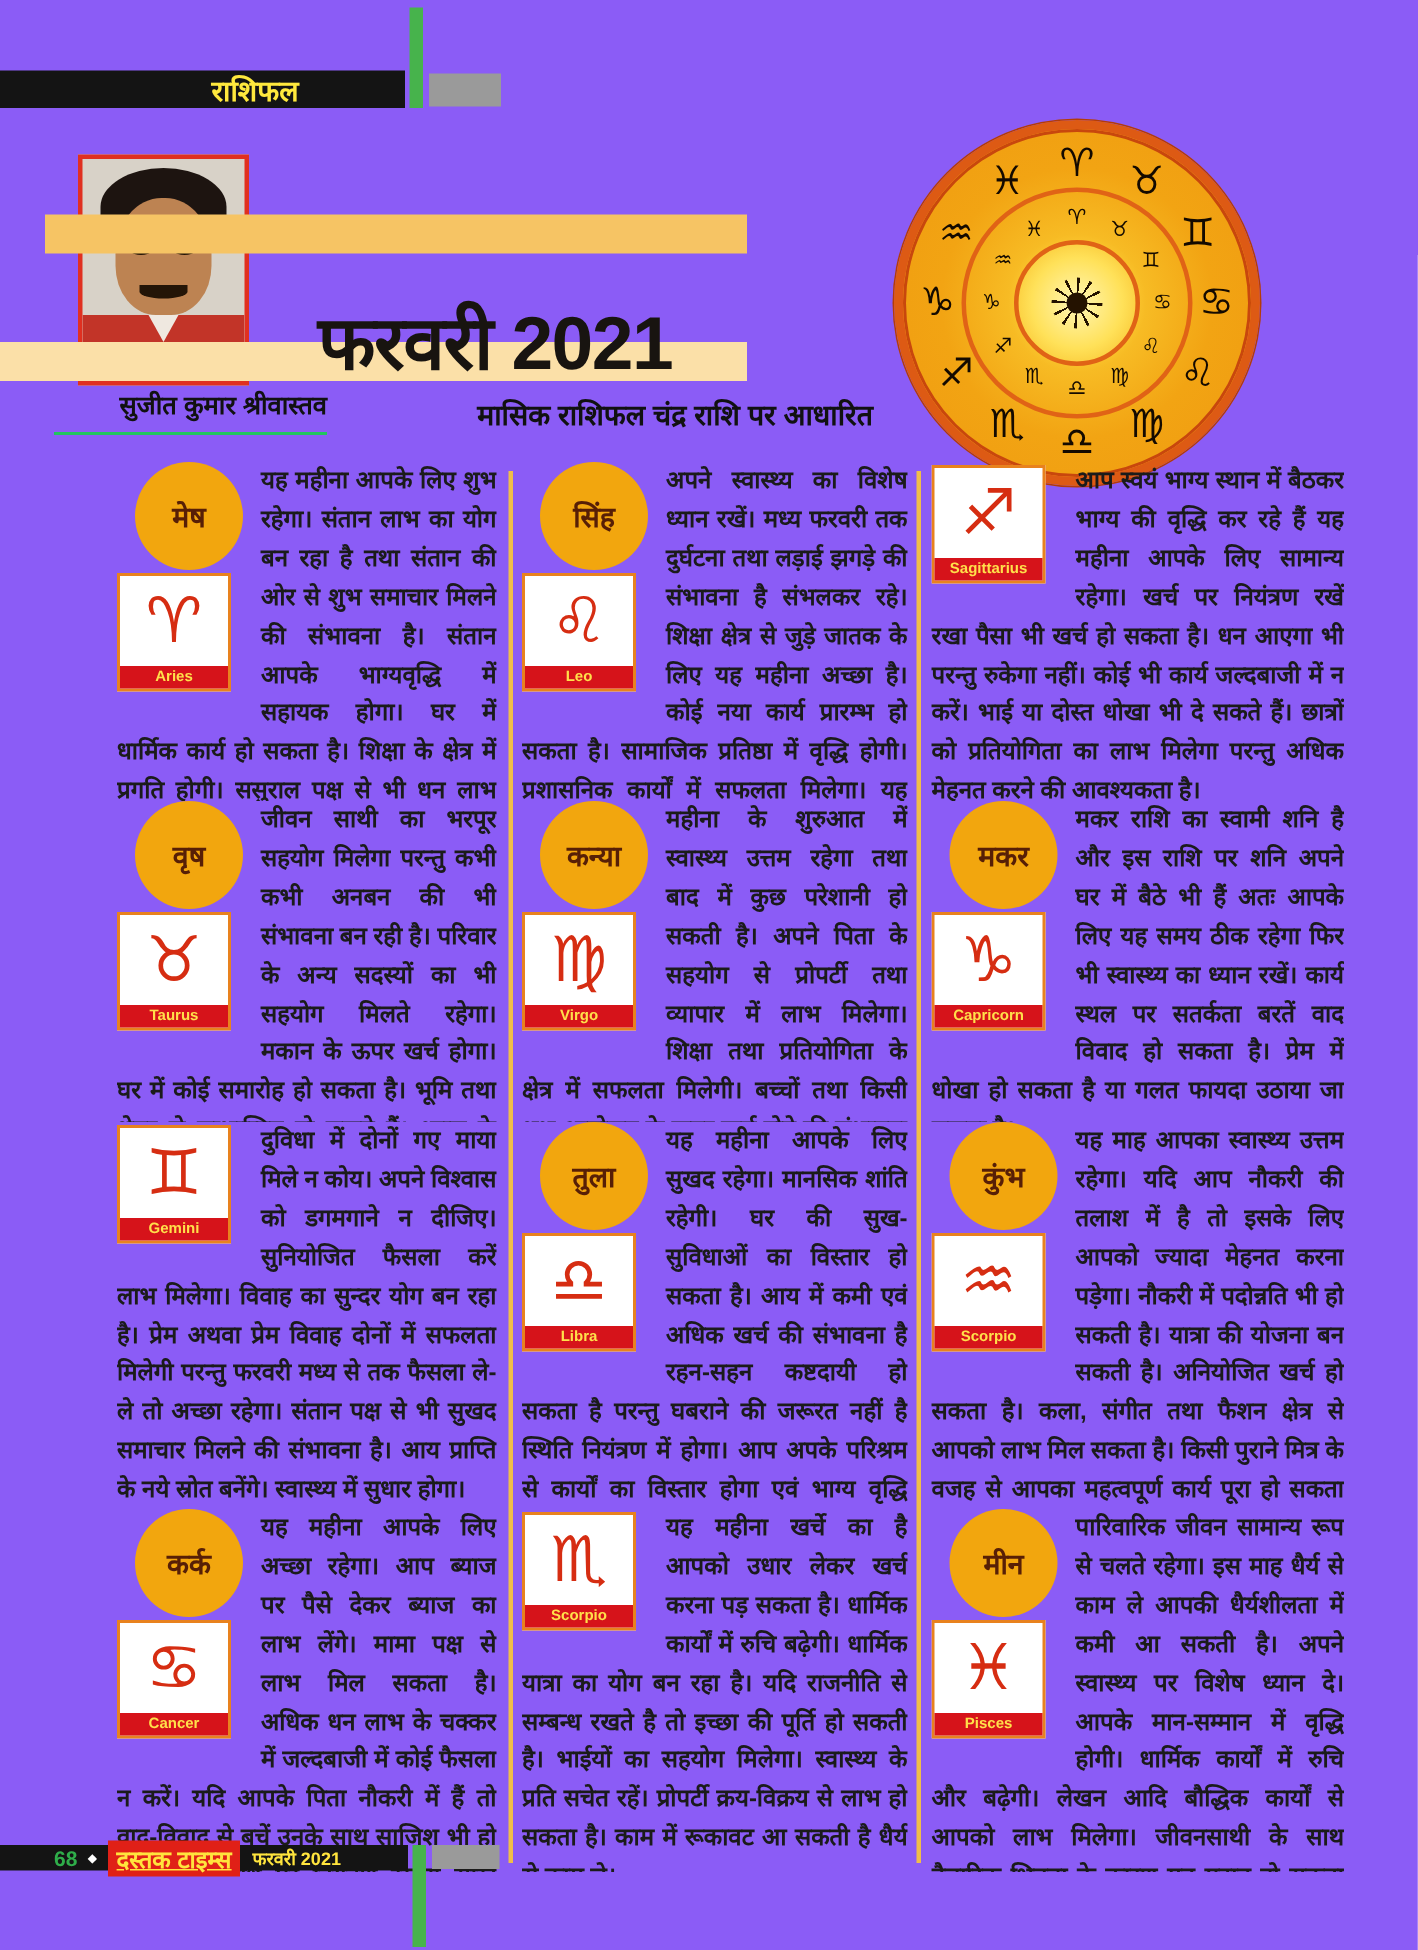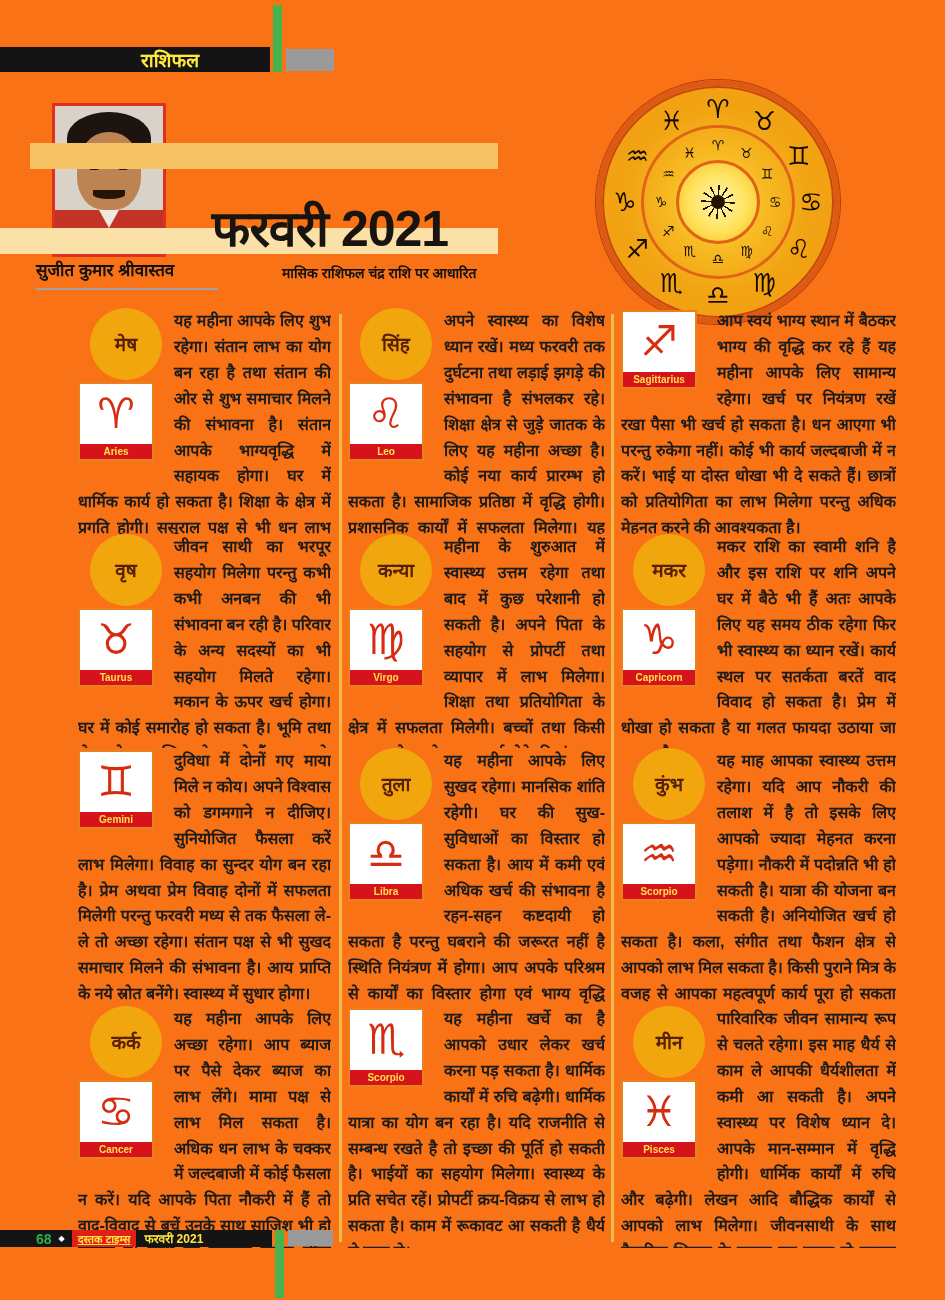--- a/index.html
+++ b/index.html
@@ -1,17 +1,17 @@
 <!DOCTYPE html>
 <html lang="hi"><head>
 <meta charset="utf-8">
 <style>
   html,body{margin:0;padding:0;}
   body{width:945px;height:1300px;background:#ffffff;font-family:"Liberation Sans","DejaVu Sans",sans-serif;}
-  .page{position:relative;width:945px;height:1300px;background:#f97316;overflow:hidden;}
+  .page{position:relative;width:945px;height:1300px;background:#8b5cf6;overflow:hidden;}
 
   
   .kicker-bar{position:absolute;left:0;top:47px;width:270px;height:25px;background:#141414;
     display:flex;align-items:center;justify-content:center;}
   .kicker-bar span{color:#ffe93d;font-weight:bold;font-size:19px;margin-left:70px;}
   .green-bar-top{position:absolute;left:273px;top:5px;width:9px;height:67px;background:#47b34c;}
   .gray-box-top{position:absolute;left:286px;top:49px;width:48px;height:22px;background:#9a9a9a;}
 
   
   .photo{position:absolute;left:52px;top:103px;width:108px;height:148px;border:3px solid #e03020;
@@ -25,23 +25,23 @@
   .ph-shirt{position:absolute;left:0;top:104px;width:108px;height:44px;background:#c23428;}
   .ph-collar{position:absolute;left:44px;top:104px;width:0;height:0;border-left:10px solid transparent;
     border-right:10px solid transparent;border-top:18px solid #efe8e0;}
 
   .title-bar1{position:absolute;left:30px;top:143px;width:468px;height:26px;background:#f6c464;}
   .title-bar2{position:absolute;left:0;top:228px;width:498px;height:26px;background:#fbe0a8;}
   .title-l1{position:absolute;left:175px;top:124px;width:330px;text-align:center;font-size:45px;
     font-weight:bold;color:#181410;letter-spacing:-1px;}
   .title-l2{position:absolute;left:165px;top:193px;width:330px;text-align:center;font-size:50px;
     font-weight:bold;color:#181410;letter-spacing:-1px;}
-  .author{position:absolute;left:36px;top:258px;width:182px;text-align:left;font-size:17px;font-weight:bold;
-    color:#111;padding-bottom:7px;border-bottom:2px solid #a3a3a3;}
-  .subtitle{position:absolute;left:282px;top:263px;width:300px;font-size:14px;font-weight:bold;color:#111;}
+  .author{position:absolute;left:36px;top:258px;width:182px;text-align:right;font-size:17px;font-weight:bold;
+    color:#111;padding-bottom:7px;border-bottom:2px solid #22c55e;}
+  .subtitle{position:absolute;left:282px;top:263px;width:300px;font-size:19px;font-weight:bold;color:#111;text-align:right;}
 
   
   .wheel{position:absolute;left:596px;top:80px;width:232px;height:232px;border-radius:50%;
     background:radial-gradient(circle,#fff3a0 0%,#ffd53d 16%,#f7bb24 28%,#f2a413 55%,#ef9a10 100%);
     border:6px solid #dd5a14;box-shadow:inset 0 0 0 2px #c8470d, 0 0 0 1px #b33c08;}
   .wheel-ring-mid{position:absolute;left:39px;top:39px;right:39px;bottom:39px;border-radius:50%;
     border:3px solid #e06316;}
   .wheel-ring-in{position:absolute;left:74px;top:74px;right:74px;bottom:74px;border-radius:50%;
     border:3px solid #e06316;background:radial-gradient(circle,#fff6b5 0%,#ffe159 55%,#f6b81e 100%);}
   .wheel-sun{position:absolute;left:99px;top:99px;width:34px;height:34px;border-radius:50%;
@@ -67,21 +67,21 @@
     font-family:"DejaVu Sans",sans-serif;}
   .sign-label{display:block;background:#d6131a;color:#ffe04a;font-size:10px;font-weight:bold;
     text-align:center;padding:2px 0;}
   .sign-text{font-size:16px;line-height:1.62;font-weight:bold;color:#1b1b1b;text-align:justify;}
 
   
   .footer-bar{position:absolute;left:0;top:1230px;width:272px;height:17px;background:#141414;
     display:flex;align-items:center;}
   .pagenum{color:#2fae4a;font-weight:bold;font-size:14px;margin-left:36px;}
   .f-diamond{color:#fff;font-size:8px;margin:0 7px;}
-  .mag-logo{background:#e02017;color:#ffe43d;font-weight:bold;font-size:11px;padding:1px 6px;
+  .mag-logo{background:#e02017;color:#ffe43d;font-weight:bold;font-size:16px;padding:1px 6px;
     text-decoration:underline;}
   .f-issue{color:#ffe43d;font-weight:bold;font-size:12px;margin-left:8px;}
   .green-bar-bottom{position:absolute;left:275px;top:1230px;width:9px;height:68px;background:#47b34c;}
   .gray-box-bottom{position:absolute;left:288px;top:1230px;width:45px;height:16px;background:#9a9a9a;}
 </style>
 </head>
 <body>
 
 <div class="page">
 

